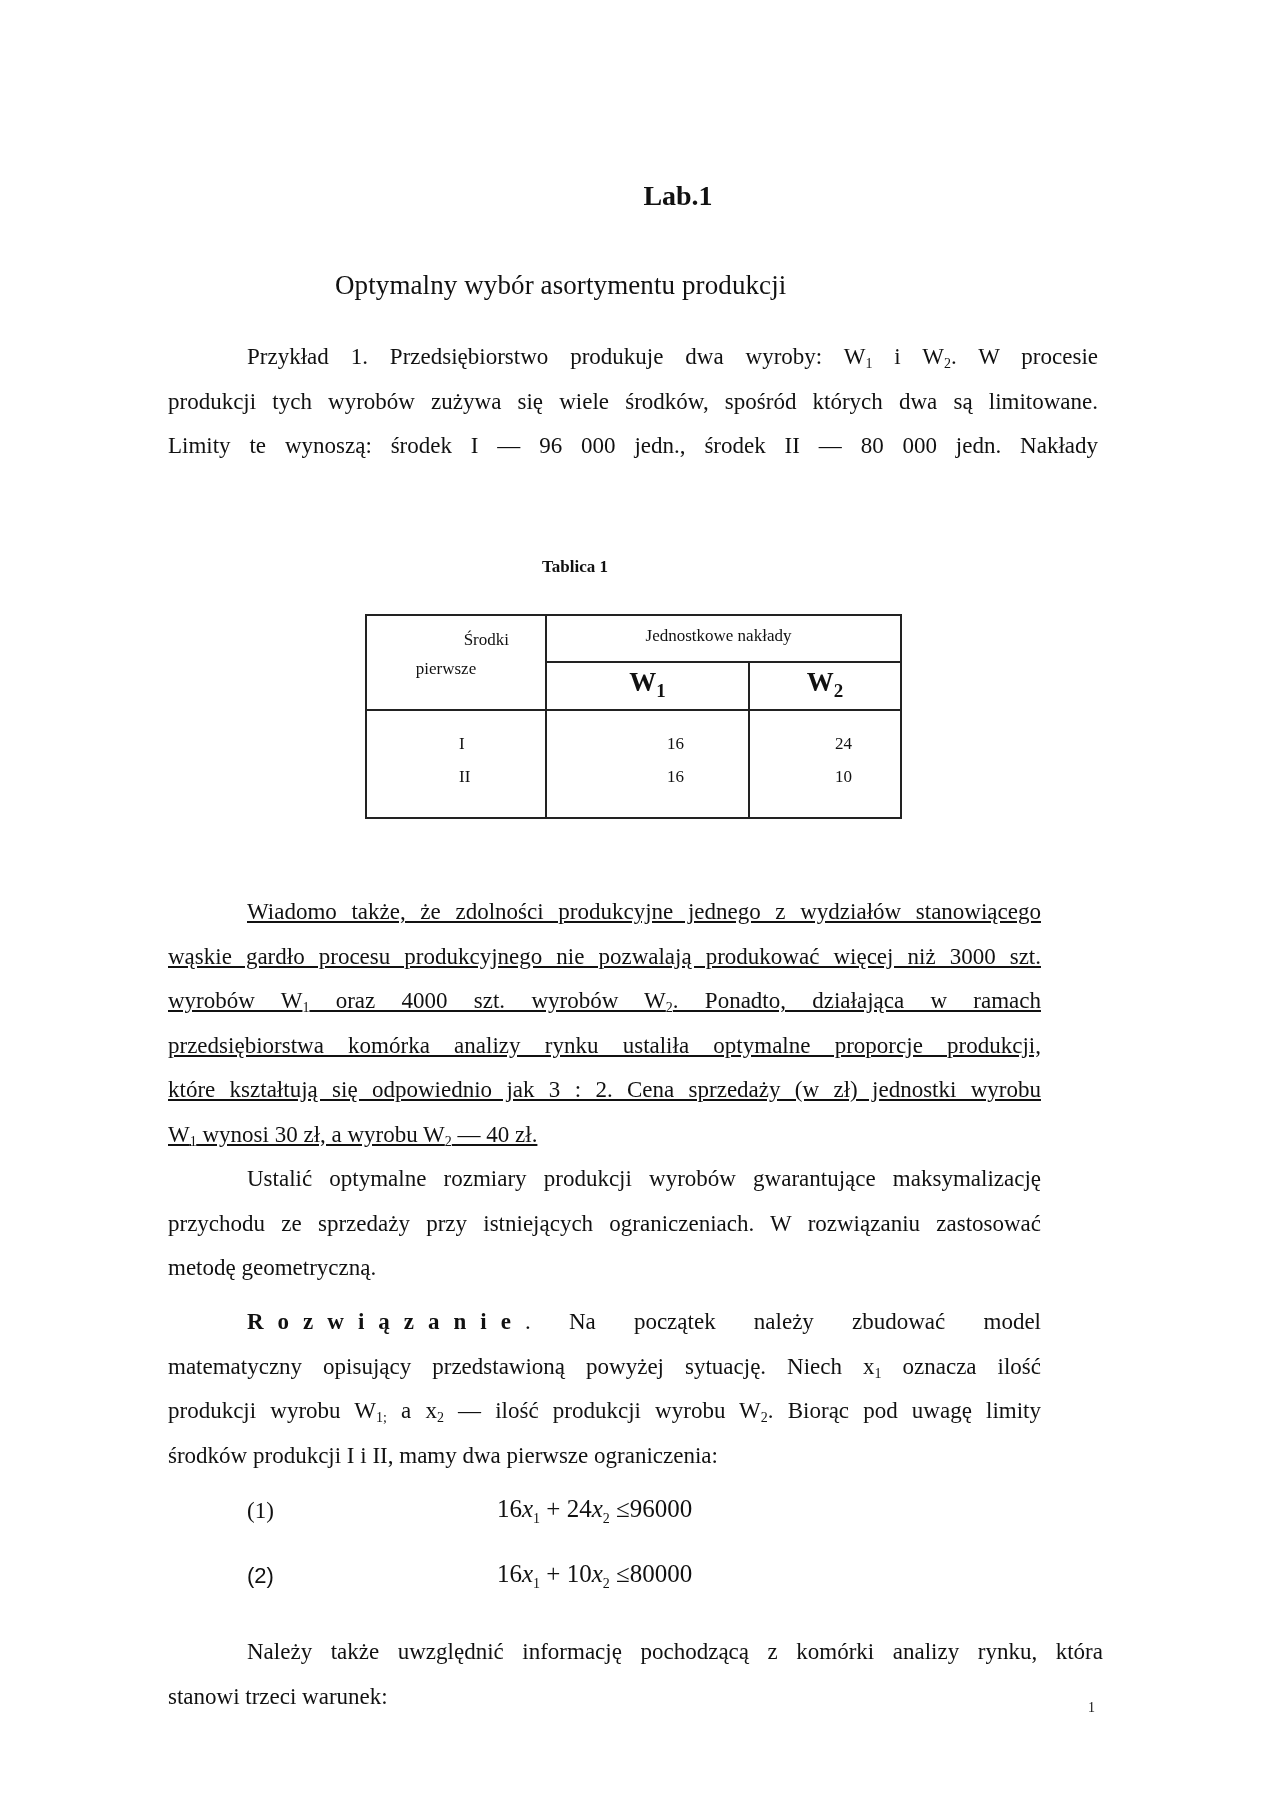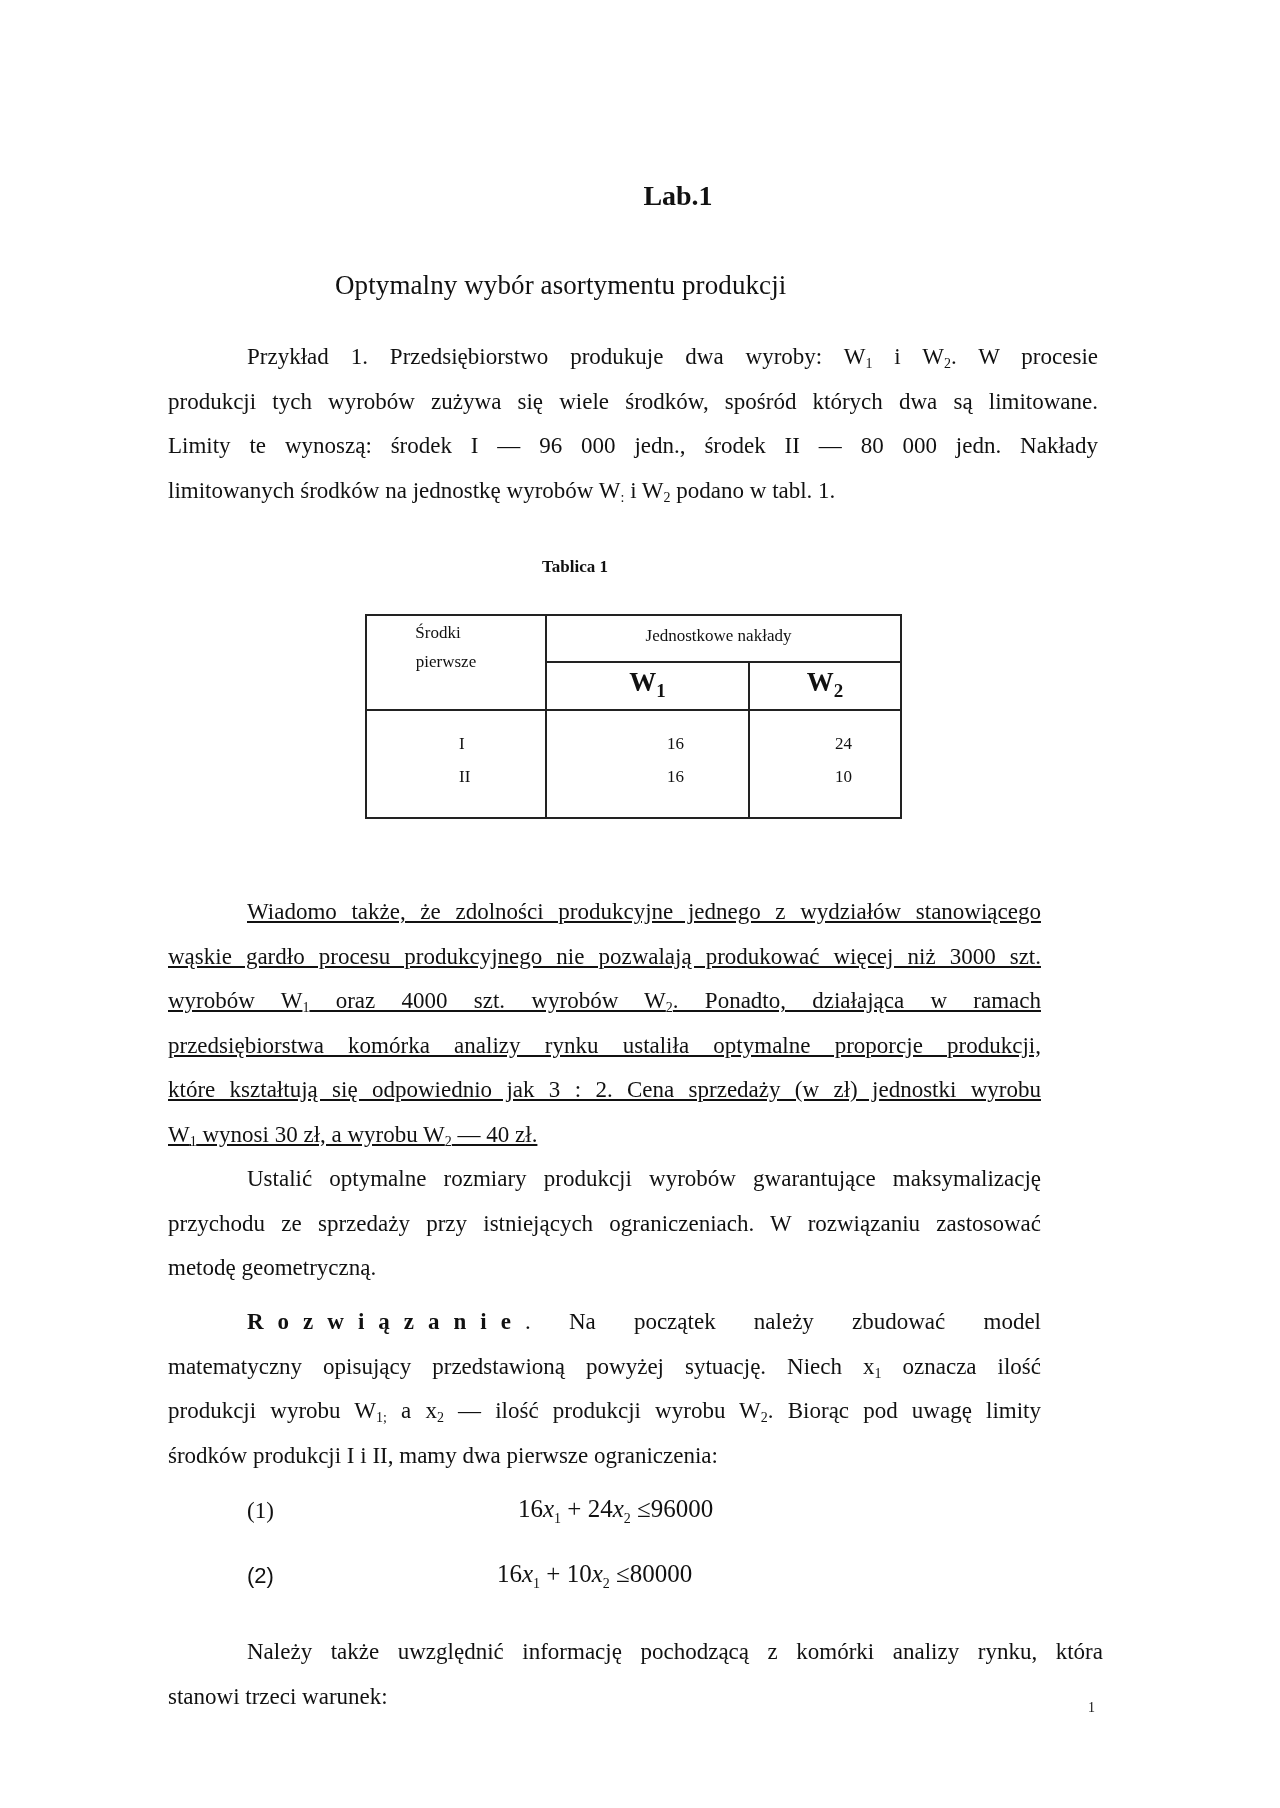--- a/index.html
+++ b/index.html
@@ -31,21 +31,21 @@
       left: 0; width: 1022px; top: 557px; text-align: center; font-weight: bold;
       font-size: 17px; padding-left: 128px; box-sizing: border-box;
     }
     .tbl-wrap { left: 365px; top: 614px; width: 537px; height: 203px; }
     table.grid {
       border-collapse: collapse; width: 537px; height: 203px;
       font-size: 17px; font-family: "Liberation Serif", serif;
     }
     table.grid td { border: 2px solid #222222; padding: 0; vertical-align: top; }
     .hdr-left { width: 178px; height: 93px; }
-    .hdr-left .l1 { display: block; text-align: center; padding-top: 7px; padding-right: 36px; }
+    .hdr-left .l1 { display: block; text-align: right; padding-top: 14px; padding-right: 36px; }
     .hdr-left .l2 { display: block; text-align: center; padding-top: 9px; padding-right: 20px; }
     .hdr-top { height: 45px; text-align: center; }
     .hdr-top span { display: block; padding-top: 10px; padding-right: 10px; }
     .hdr-w { height: 46px; text-align: center; font-weight: bold; font-size: 27px; }
     .hdr-w span.w { display: inline-block; padding-top: 4px; }
     .hdr-w sub { font-size: 19px; vertical-align: -6px; }
     .body-cell { height: 106px; }
     .body-cell .v { display: block; line-height: 33px; }
     .body-cell .v:first-child { padding-top: 16px; }
     .c0 .v { padding-left: 92px; }
@@ -64,21 +64,20 @@
 <div class="abs title">Lab.1</div>
 <div class="abs subtitle">Optymalny wybór asortymentu produkcji</div>
 
 <div class="abs para" style="top:335px;">
   <span class="line">
     <span class="indent"></span><span class="b">Przykład 1.</span>
     <span>Przedsiębiorstwo produkuje dwa wyroby: W</span><sub>1</sub><span> i W</span><sub>2</sub><span>. W procesie</span>
   </span>
   <span class="line">produkcji tych wyrobów zużywa się wiele środków, spośród których dwa są limitowane.</span>
   <span class="line">Limity te wynoszą: środek I — 96 000 jedn., środek II — 80 000 jedn. Nakłady</span>
-  <span class="line last"><span>limitowanych środków na jednostkę wyrobów W</span><sub>:</sub><span> i W</span><sub>2</sub><span> podano w tabl. 1.</span></span>
 </div>
 
 <div class="abs table-caption">Tablica 1</div>
 <div class="abs tbl-wrap">
   <table class="grid">
     <tbody>
         <tr>
       <td class="hdr-left" rowspan="2">
         <span class="l1">Środki</span>
         <span class="l2">pierwsze</span>
@@ -125,21 +124,21 @@
 </div>
 
 <div class="abs para narrow" style="top:1300px;">
   <span class="line"><span class="indent"></span><span class="spaced">Rozwiązanie</span><span>. Na początek należy zbudować model</span></span>
   <span class="line"><span>matematyczny opisujący przedstawioną powyżej sytuację. Niech </span><span class="b"><span>x</span><sub>1</sub></span><span> oznacza ilość</span></span>
   <span class="line"><span>produkcji wyrobu W</span><sub>1;</sub><span> a </span><span class="b"><span>x</span><sub>2</sub></span><span> — ilość produkcji wyrobu W</span><sub>2</sub><span>. Biorąc pod uwagę limity</span></span>
   <span class="line last">środków produkcji I i II, mamy dwa pierwsze ograniczenia:</span>
 </div>
 
 <div class="abs eq-label" style="top:1498px;">(1)</div>
-<div class="abs eq" style="top:1495px;margin-left:21px;">
+<div class="abs eq" style="top:1495px;">
   <span>16</span><i>x</i><sub>1</sub> <span>+</span> <span>24</span><i>x</i><sub>2</sub> <span>≤</span><span>96000</span>
 </div>
 
 <div class="abs eq-label sans" style="top:1563px;">(2)</div>
 <div class="abs eq" style="top:1560px;text-align:center;">
   <span>16</span><i>x</i><sub>1</sub> <span>+</span> <span>10</span><i>x</i><sub>2</sub> <span>≤</span><span>80000</span>
 </div>
 
 <div class="abs para" style="top:1630px; width:935px;">
   <span class="line"><span class="indent"></span><span>Należy także uwzględnić informację pochodzącą z komórki analizy rynku, która</span></span>

